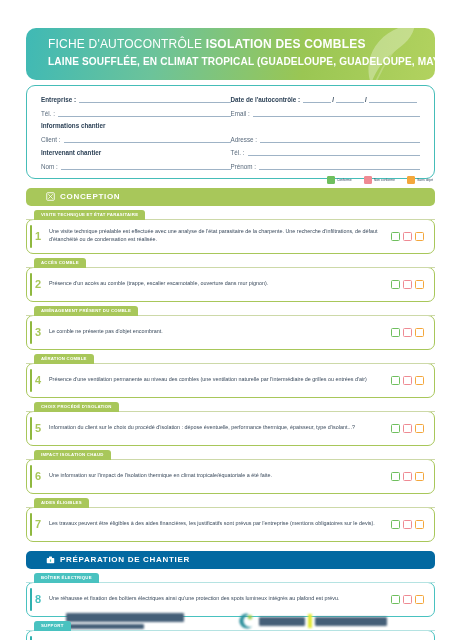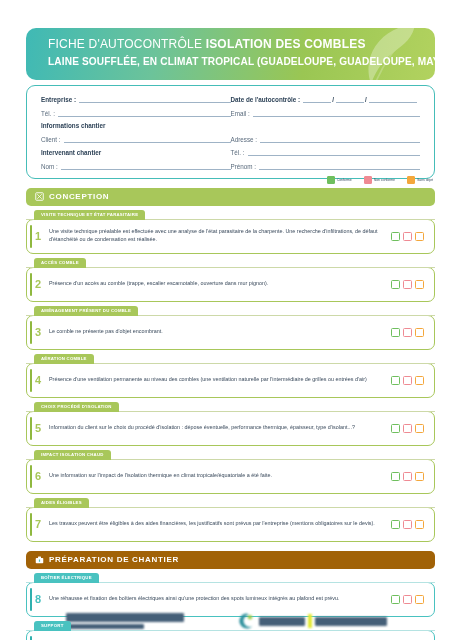--- a/index.html
+++ b/index.html
@@ -34,23 +34,23 @@
 
   
   .legend{position:absolute;right:20px;top:176px;display:flex;gap:12px;align-items:center;z-index:4;}
   .lg{display:flex;align-items:center;gap:2px;}
   .lgbox{width:6px;height:6px;border-radius:1px;}
   .lgtxt{font-size:3.6px;color:#45566a;white-space:nowrap;letter-spacing:-.1px;}
 
   
   .section{margin:0 18px 0 26px;position:relative;}
   .sec-head{height:18px;border-radius:5px;display:flex;align-items:center;
-            padding-left:9px;margin-top:9px;position:relative;z-index:3;}
+            padding-left:20px;margin-top:9px;position:relative;z-index:3;}
   .sec-head.green{background:#a8c75a;}
-  .sec-head.teal{background:#a16207;}
+  .sec-head.teal{background:#0369a1;}
   .sec-ico{width:9px;height:9px;margin-right:5px;flex:none;}
   .sec-title{color:#ffffff;font-size:8px;font-weight:bold;letter-spacing:.7px;}
 
   
   .tagwrap{position:relative;height:10px;margin-top:4px;z-index:2;}
   .tag{position:absolute;left:8px;top:0;height:10px;border-radius:3px 3px 0 0;
        display:flex;align-items:center;padding:0 7px;}
   .tag.green{background:#a8c75a;}
   .tag.teal{background:#49c2c0;}
   .tag span{color:#fff;font-size:4.3px;font-weight:bold;letter-spacing:.25px;white-space:nowrap;}

